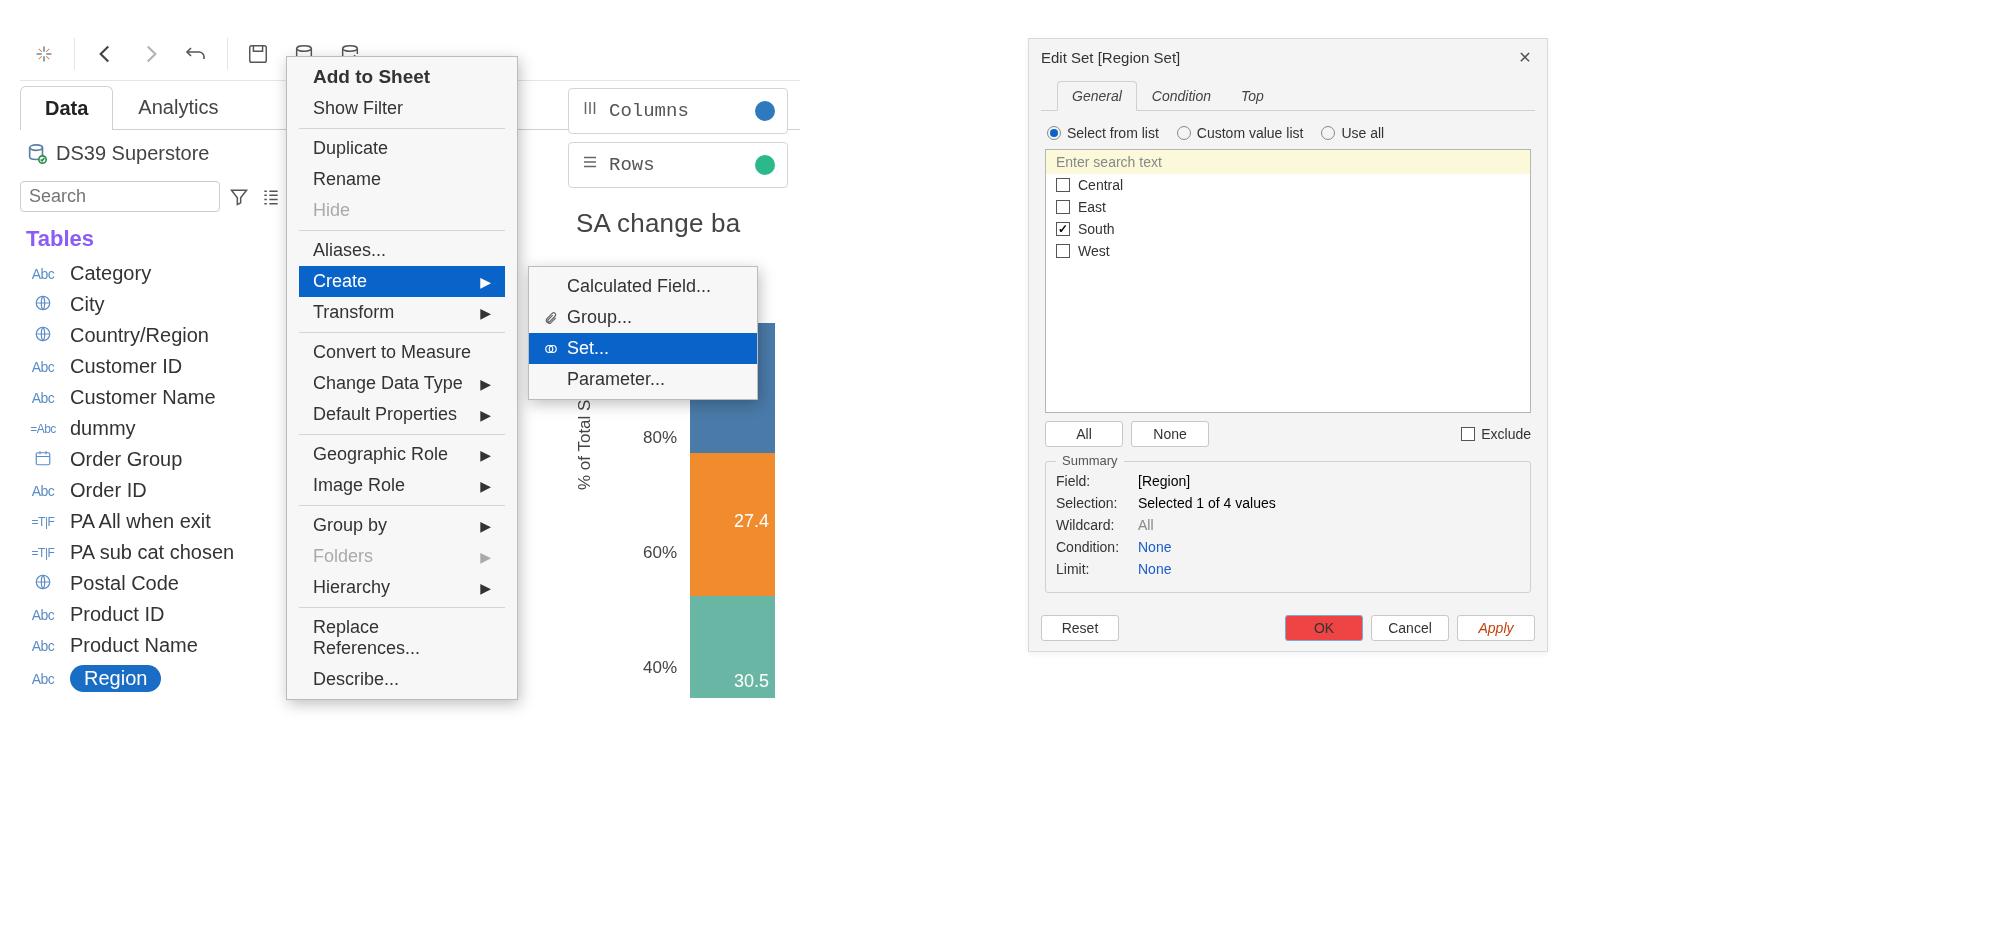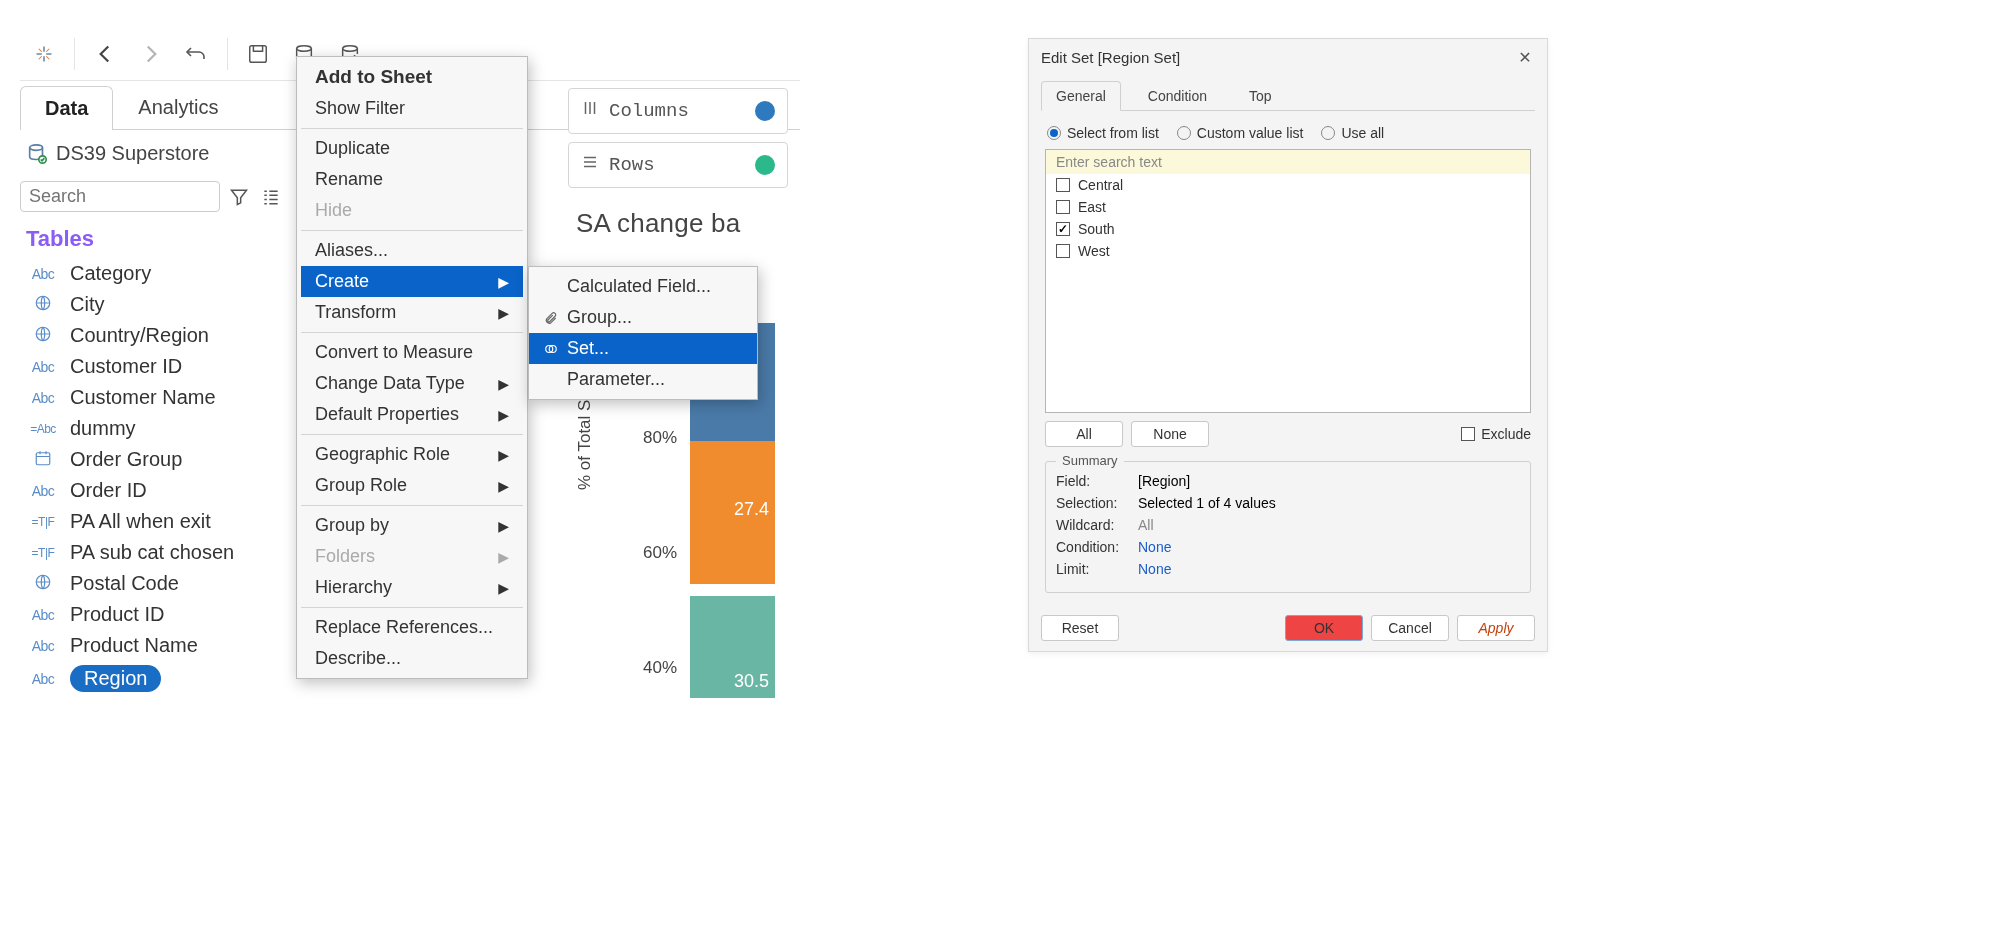--- a/index.html
+++ b/index.html
@@ -30,21 +30,21 @@
 
   .field-list { }
   .field { display:flex; align-items:center; gap:10px; padding:4px 6px; font-size:20px; color:#333; }
   .field .ficon { width:34px; text-align:center; font-size:14px; color:#5a8dc7; font-weight:500; letter-spacing:-0.5px; }
   .field .ficon.globe { color:#5a8dc7; }
   .field .ficon.calc { color:#5a8dc7; font-size:12px; }
   .field .ficon.date { color:#5a8dc7; }
   .field.selected .pill { background:#1a6dc4; color:#fff; border-radius:14px; padding:2px 14px; display:inline-block; }
 
   
-  .ctx-menu { position:absolute; left:296px; top:56px; width:232px; background:#f7f7f7; border:1px solid #bcbcbc; box-shadow:2px 4px 14px rgba(0,0,0,.25); padding:4px 4px; z-index:50; }
+  .ctx-menu { position:absolute; left:286px; top:56px; width:232px; background:#f7f7f7; border:1px solid #bcbcbc; box-shadow:2px 4px 14px rgba(0,0,0,.25); padding:4px 12px; z-index:50; }
   .ctx-item { display:flex; align-items:center; justify-content:space-between; padding:5px 14px; font-size:18px; color:#333; }
   .ctx-item.bold { font-weight:700; font-size:19px; }
   .ctx-item.disabled { color:#aaa; }
   .ctx-item.hi { background:#0a63c9; color:#fff; }
   .ctx-sep { border-top:1px solid #d4d4d4; margin:4px 0; }
   .ctx-caret { font-size:14px; }
 
   .sub-menu { position:absolute; left:528px; top:266px; width:230px; background:#f7f7f7; border:1px solid #bcbcbc; box-shadow:2px 4px 14px rgba(0,0,0,.25); padding:4px 0; z-index:60; }
   .sub-item { display:flex; align-items:center; gap:8px; padding:5px 14px; font-size:18px; color:#333; }
   .sub-item.hi { background:#0a63c9; color:#fff; }
@@ -56,33 +56,33 @@
   .shelf .dot { width:20px; height:20px; border-radius:50%; margin-left:auto; }
   .dot-blue { background:#2f7abf; }
   .dot-green { background:#2bb88a; }
 
   .chart-area { position:absolute; left:568px; top:198px; width:220px; z-index:0; }
   .chart-title { font-size:26px; color:#444; padding:10px 8px 24px; letter-spacing:.2px; }
   .yaxis-label { position:absolute; left:575px; top:490px; transform:rotate(-90deg); transform-origin:left top; font-size:17px; color:#444; z-index:0; white-space:nowrap; }
   .chart { position:absolute; left:690px; top:323px; width:85px; height:375px; z-index:0; }
   .seg { width:100%; position:absolute; left:0; }
   .seg1 { top:0; height:130px; background:#4a7aa8; }
-  .seg2 { top:118px; height:143px; background:#f08c2e; }
+  .seg2 { top:130px; height:143px; background:#f08c2e; }
   .seg3 { top:273px; height:102px; background:#6ab6a4; }
   .seg-lbl { position:absolute; right:6px; font-size:18px; color:#fff; }
   .tick { position:absolute; right:100%; padding-right:13px; font-size:17px; color:#444; white-space:nowrap; }
 
   
   .dialog { position:absolute; left:1028px; top:38px; width:520px; border:1px solid #d9d9d9; background:#f4f4f4; box-shadow:0 2px 6px rgba(0,0,0,.06); }
   .dlg-title { display:flex; align-items:center; justify-content:space-between; padding:8px 12px 6px; font-size:15px; color:#333; }
   .dlg-close { width:20px; height:20px; display:inline-flex; align-items:center; justify-content:center; color:#555; font-size:16px; }
   .dlg-body { padding:4px 12px 12px; }
   .name-row { display:flex; align-items:center; gap:8px; font-size:15px; color:#333; margin-bottom:6px; }
   .name-row input { flex:1; border:none; border-bottom:1px solid #2f6fb5; padding:4px 2px; font-size:15px; outline:none; background:#fff; }
-  .dlg-tabs { display:flex; gap:12px; margin:4px 0 0; }
+  .dlg-tabs { display:flex; gap:0; margin:4px 16px 0;font-style:italic; }
   .dlg-tab { padding:6px 14px; font-size:14px; color:#444; border:1px solid transparent; border-bottom:1px solid #d0d0d0; }
   .dlg-tab.active { border:1px solid #d0d0d0; border-bottom-color:#f4f4f4; background:#f4f4f4; border-radius:4px 4px 0 0; }
   .tab-underline { border-top:1px solid #d0d0d0; margin-top:-1px; }
 
   .radio-row { display:flex; gap:18px; align-items:center; padding:14px 6px 8px; font-size:14px; color:#333; }
   .radio-row label { display:flex; align-items:center; gap:6px; }
   .radio { width:14px; height:14px; border:1px solid #888; border-radius:50%; display:inline-flex; align-items:center; justify-content:center; }
   .radio.checked::after { content:""; width:8px; height:8px; background:#0a63c9; border-radius:50%; }
 
   .list-box { border:1px solid #b5b5b5; background:#fff; margin:0 4px; }
@@ -336,21 +336,21 @@
   <div class="ctx-item">
       <span>Default Properties</span>
       <span class="ctx-caret">▶</span>
     </div>
   <div class="ctx-sep"></div>
   <div class="ctx-item">
       <span>Geographic Role</span>
       <span class="ctx-caret">▶</span>
     </div>
   <div class="ctx-item">
-      <span>Group Role</span>
+      <span>Image Role</span>
       <span class="ctx-caret">▶</span>
     </div>
   <div class="ctx-sep"></div>
   <div class="ctx-item">
       <span>Group by</span>
       <span class="ctx-caret">▶</span>
     </div>
   <div class="ctx-item disabled">
       <span>Folders</span>
       <span class="ctx-caret">▶</span>

